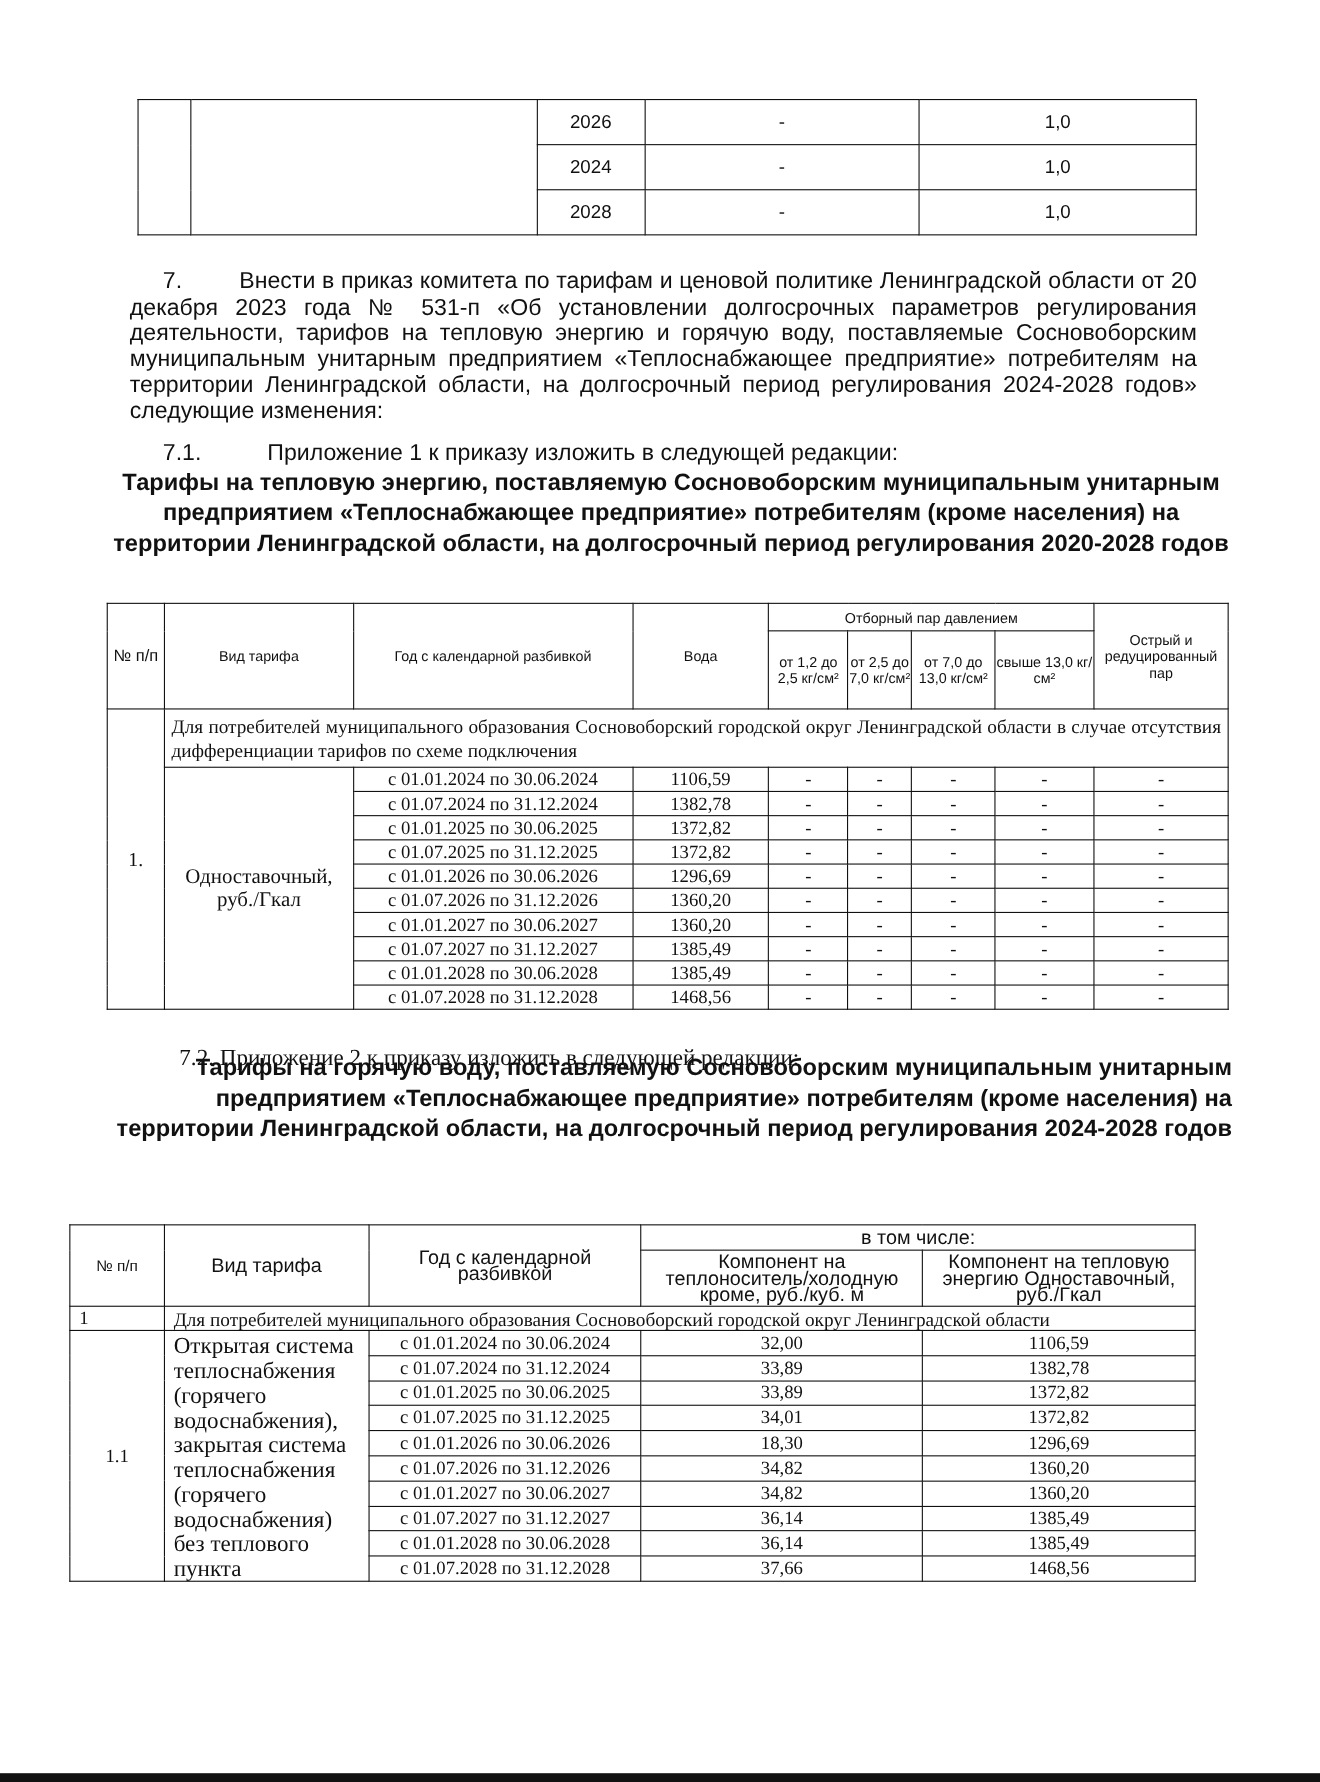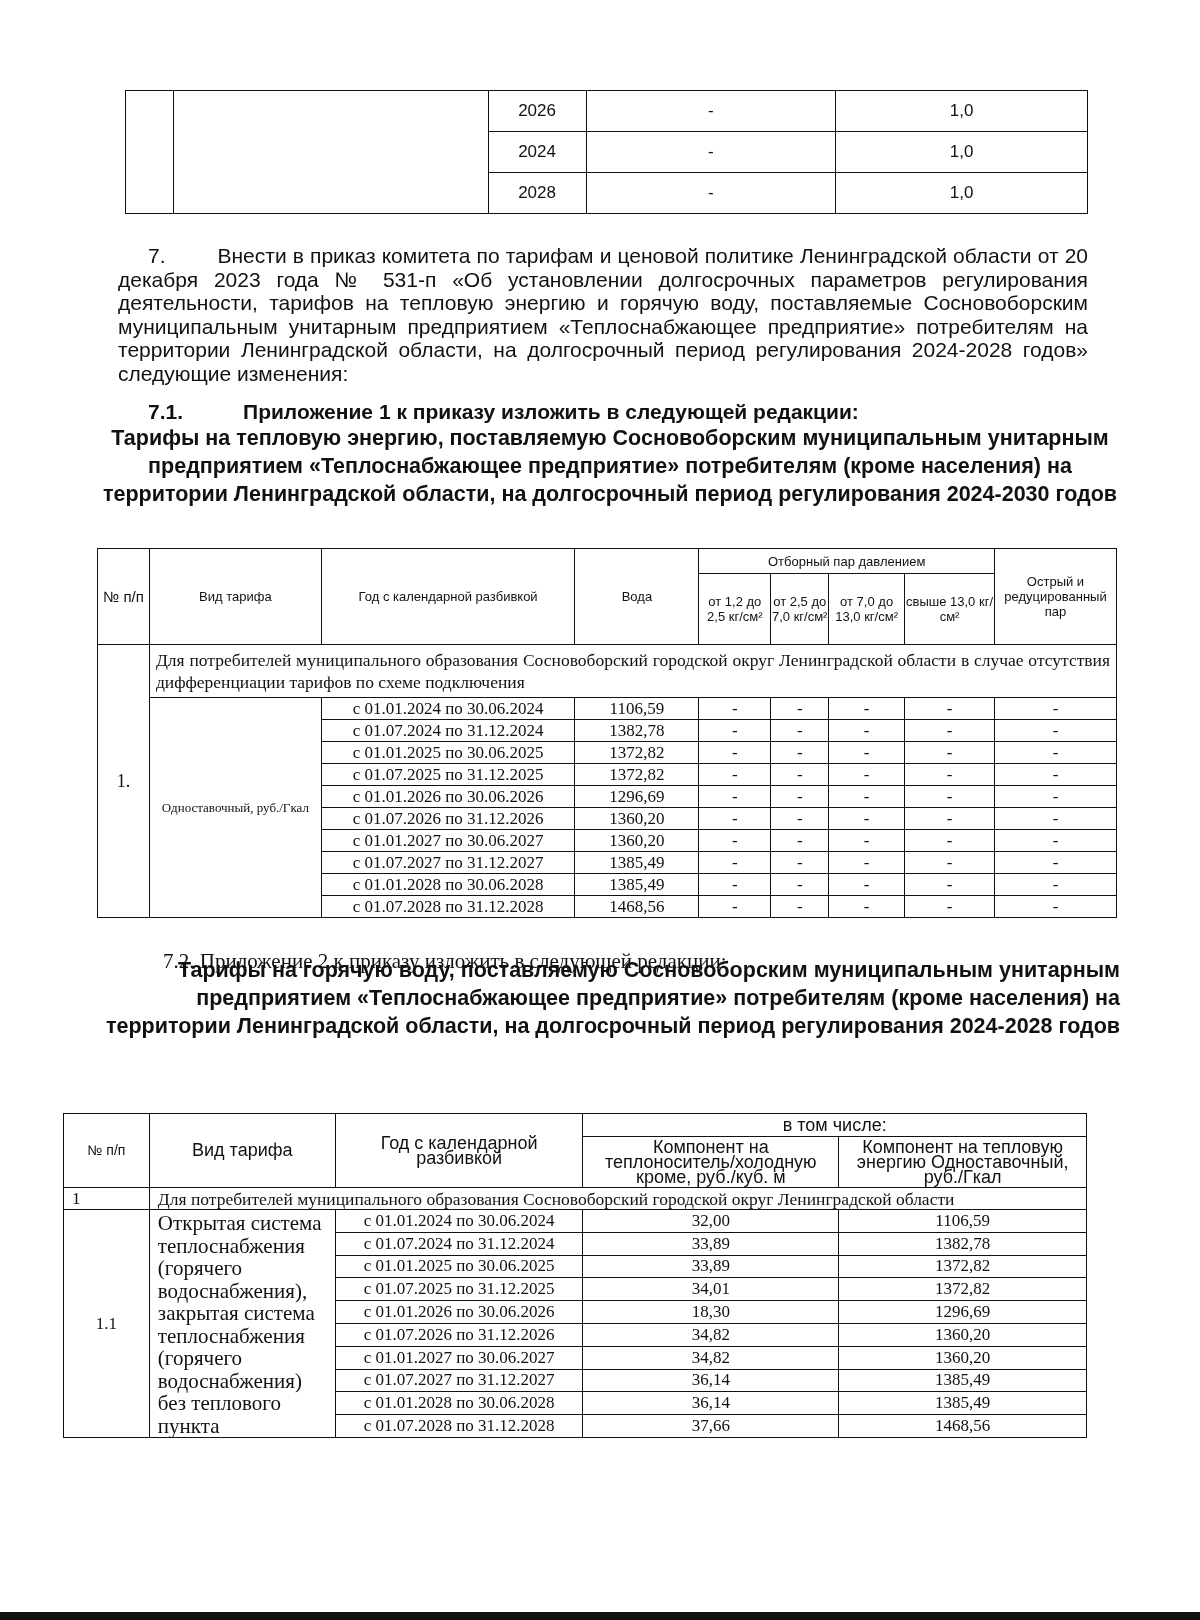--- a/index.html
+++ b/index.html
@@ -57,25 +57,25 @@
     <td class="cond">2028</td>
     <td class="cond">-</td>
     <td class="cond">1,0</td>
   </tr>
 </tbody>
   </table>
 
 <div class="para cond" style="top:244px;">
   <span style="display:inline-block;width:30px;"></span><span>7.</span><span style="display:inline-block;width:52px;"></span><span>Внести в приказ комитета по тарифам и ценовой политике Ленинградской области от 20 декабря 2023 года № 531-п «Об установлении долгосрочных параметров регулирования деятельности, тарифов на тепловую энергию и горячую воду, поставляемые Сосновоборским муниципальным унитарным предприятием «Теплоснабжающее предприятие» потребителям на территории Ленинградской области, на долгосрочный период регулирования 2024-2028 годов» следующие изменения:</span>
 </div>
-<div class="para cond" style="top:400px;font-weight:bold;">
+<div class="para cond" style="top:400px;">
   <span style="display:inline-block;width:30px;"></span><span>7.1.</span><span style="display:inline-block;width:60px;"></span><span>Приложение 1 к приказу изложить в следующей редакции:</span>
 </div>
 
-<div class="ttl cond" style="top:424px;">Тарифы на тепловую энергию, поставляемую Сосновоборским муниципальным унитарным предприятием «Теплоснабжающее предприятие» потребителям (кроме населения) на территории Ленинградской области, на долгосрочный период регулирования 2024-2030 годов</div>
+<div class="ttl cond" style="top:424px;">Тарифы на тепловую энергию, поставляемую Сосновоборским муниципальным унитарным предприятием «Теплоснабжающее предприятие» потребителям (кроме населения) на территории Ленинградской области, на долгосрочный период регулирования 2020-2028 годов</div>
 
 <table id="t1">
   <colgroup>
     <col style="width:52px">
       <col style="width:172px">
       <col style="width:254px">
       <col style="width:124px">
     <col style="width:72px">
       <col style="width:58px">
       <col style="width:76px">
@@ -95,21 +95,21 @@
     <td class="cond" style="height:70px">от 1,2 до 2,5 кг/см²</td>
     <td class="cond">от 2,5 до 7,0 кг/см²</td>
     <td class="cond">от 7,0 до 13,0 кг/см²</td>
     <td class="cond">свыше 13,0 кг/см²</td>
   </tr>
   <tr>
     <td rowspan="11" style="font-size:18px">1.</td>
     <td colspan="8" class="span">Для потребителей муниципального образования Сосновоборский городской округ Ленинградской области в случае отсутствия дифференциации тарифов по схеме подключения</td>
   </tr>
   <tr class="r">
-    <td rowspan="10" style="font-size:13px;line-height:21px;padding:0 0">Одноставочный, руб./Гкал</td>
+    <td rowspan="10" style="font-size:19px;line-height:21px;padding:0 0">Одноставочный, руб./Гкал</td>
     <td>с 01.01.2024 по 30.06.2024</td>
     <td>1106,59</td>
     <td>-</td>
     <td>-</td>
     <td>-</td>
     <td>-</td>
     <td>-</td>
   </tr>
   <tr class="r">
     <td>с 01.07.2024 по 31.12.2024</td>

